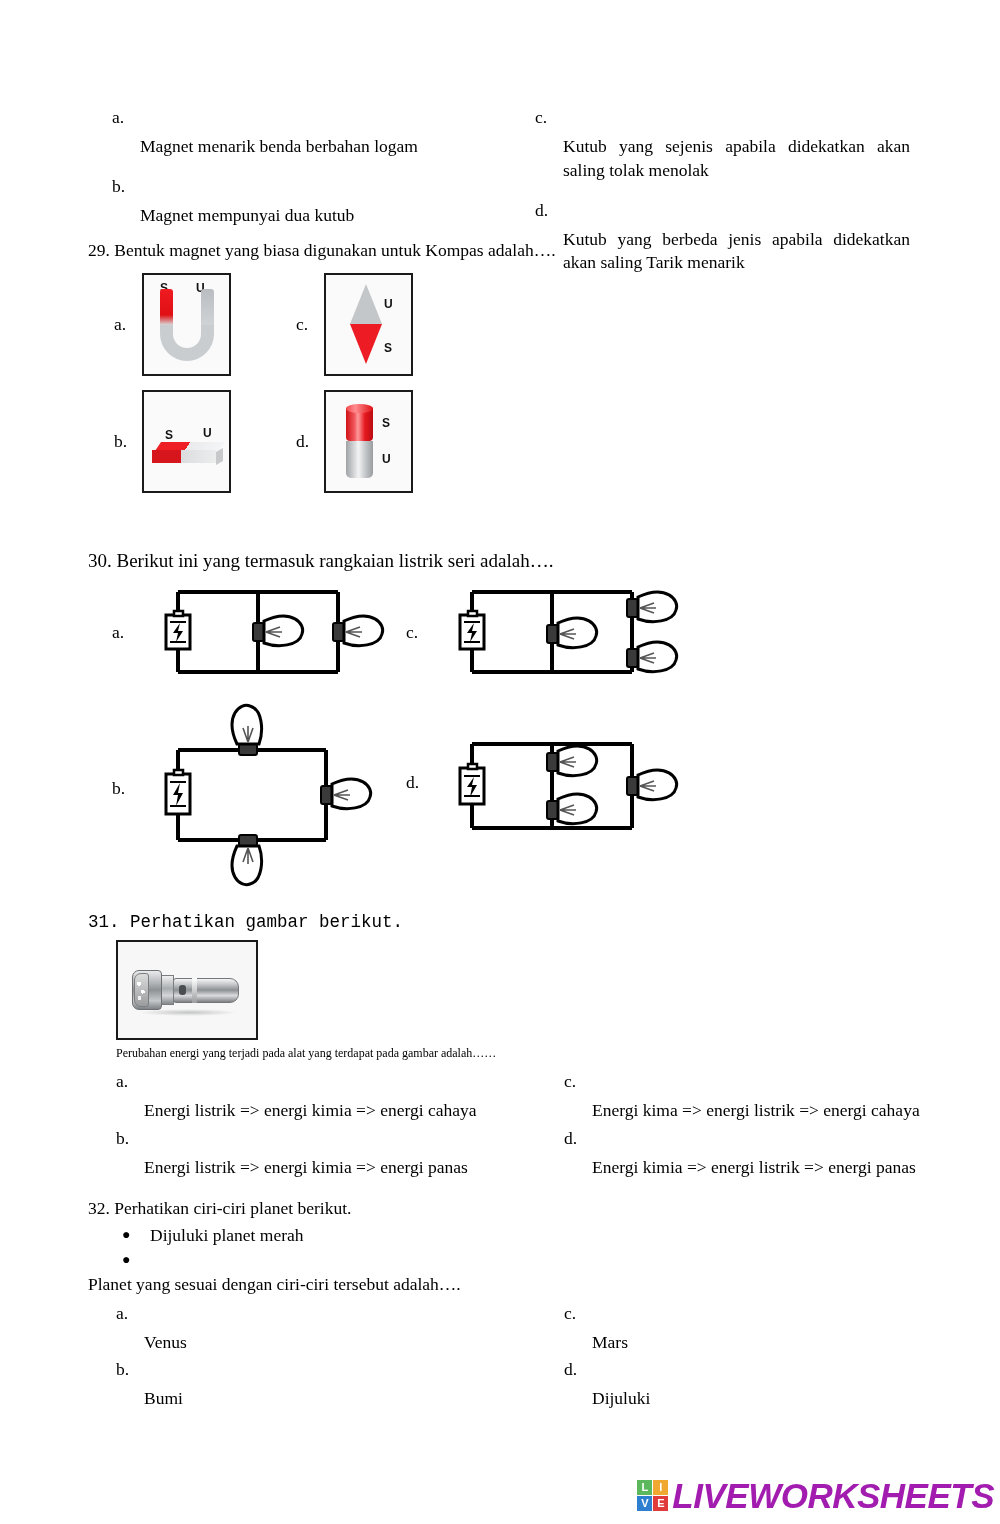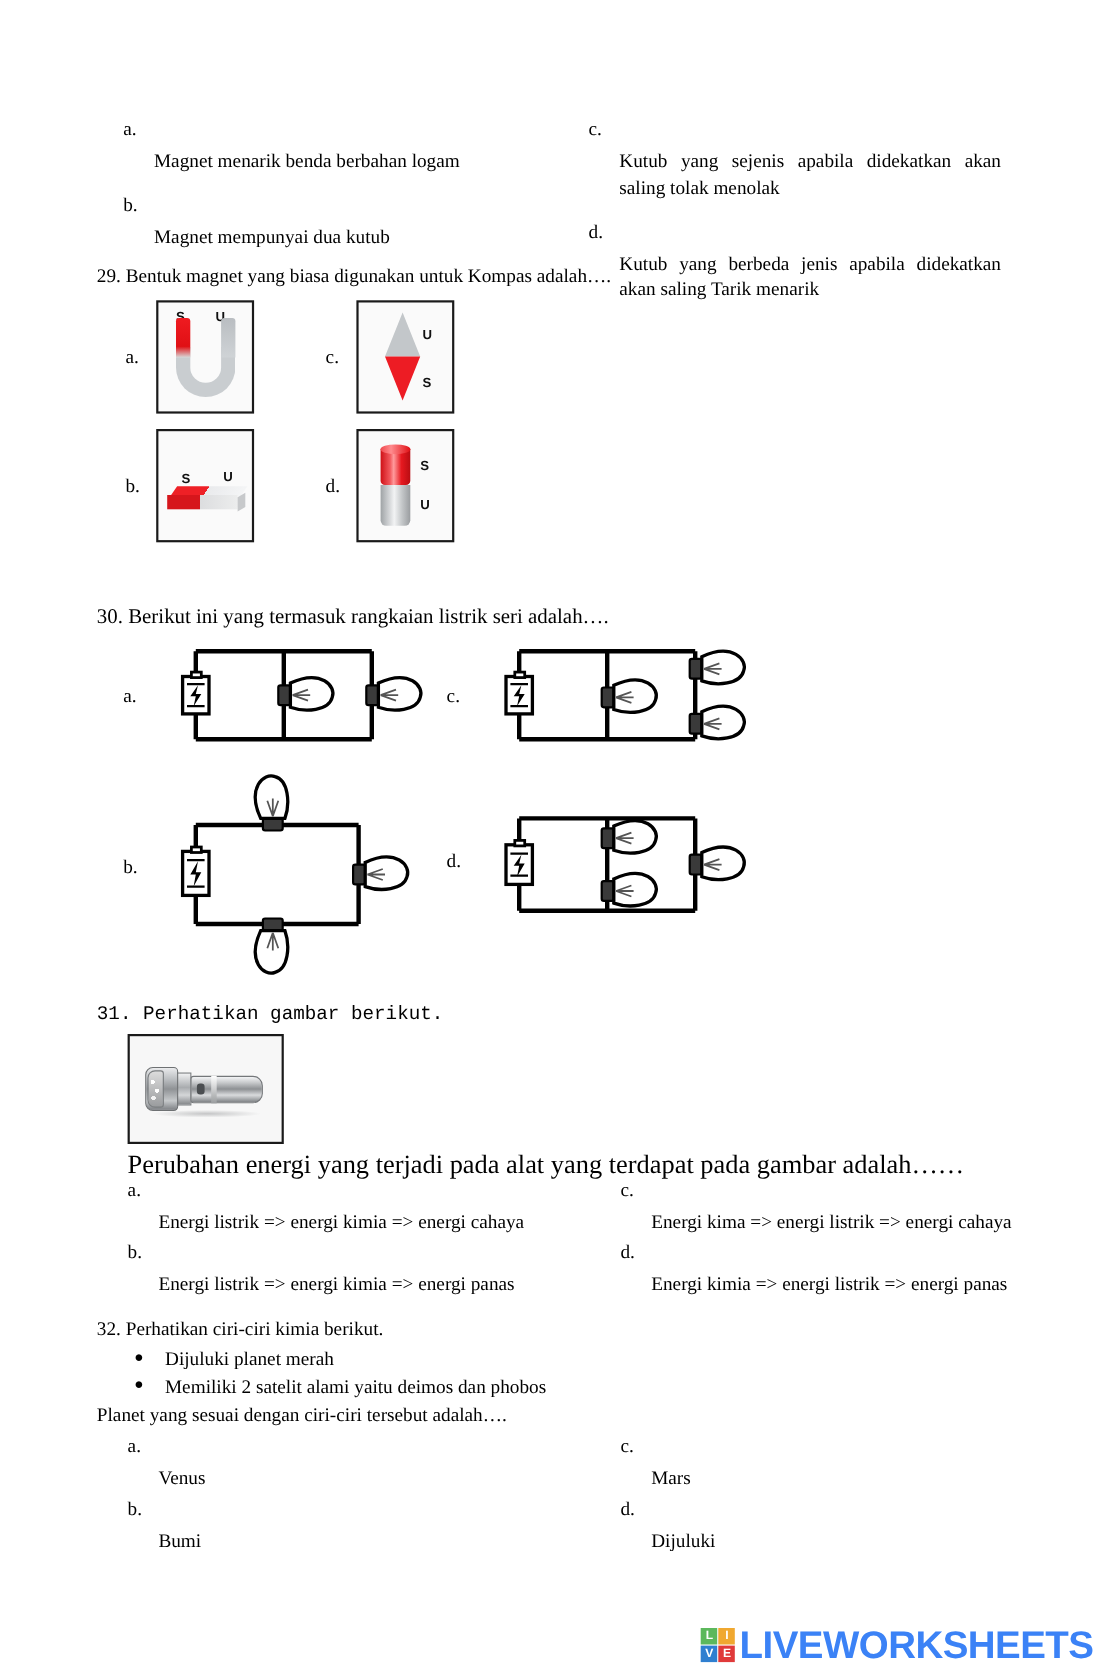--- a/index.html
+++ b/index.html
@@ -228,21 +228,21 @@
   .torch .btn {
     position: absolute; left: 47px; top: 17px; width: 7px; height: 10px;
     border-radius: 3px;
     background: #4b4e51;
   }
   .torch .shadow {
     position: absolute; left: 6px; top: 41px; width: 100px; height: 7px;
     border-radius: 50%;
     background: radial-gradient(ellipse at center, rgba(120,122,125,0.40), rgba(255,255,255,0) 70%);
   }
-  #q31 .sub-stem { position: absolute; left: 28px; top: 134px; font-size: 24px; }
+  #q31 .sub-stem { position: absolute; left: 28px; top: 134px; font-size: 12px; }
   #q31 .opts { position: absolute; left: 28px; top: 158px; width: 850px; }
   #q31 .opt-grid { grid-template-columns: 440px 410px; }
   #q31 .opt { margin-bottom: 4px; }
 
   
   #q32 { position: absolute; left: 88px; top: 1198px; width: 880px; }
   #q32 .stem { font-size: 17.5px; }
   #q32 .bullets { margin: 4px 0 0 34px; }
   #q32 .bullet {
     display: flex; align-items: flex-start;
@@ -578,31 +578,30 @@
             <span class="body">Energi kimia =&gt; energi listrik =&gt; energi panas</span>
           </div>
         </div>
       </div>
     </div>
   </div>
 
   <div id="q32">
     <div class="stem">
       <span>32.</span>
-      <span>Perhatikan ciri-ciri kimia berikut.</span>
+      <span>Perhatikan ciri-ciri planet berikut.</span>
     </div>
 
     <div class="bullets">
       <div class="bullet">
         <span class="dot">●</span>
         <span>Dijuluki planet merah</span>
       </div>
       <div class="bullet">
         <span class="dot">●</span>
-        <span>Memiliki 2 satelit alami yaitu deimos dan phobos</span>
       </div>
     </div>
 
     <div class="sub-line">Planet yang sesuai dengan ciri-ciri tersebut adalah….</div>
 
     <div class="opts">
       <div class="opt-grid">
         <div>
           <div class="opt">
             <span class="lbl">a.</span>
@@ -627,16 +626,16 @@
     </div>
   </div>
 
   <div id="footer-logo">
     <div class="tiles">
       <div class="tile" id="tile-0" style="background: rgb(92, 184, 92);">L</div>
       <div class="tile" id="tile-1" style="background: rgb(240, 168, 48);">I</div>
       <div class="tile" id="tile-2" style="background: rgb(47, 127, 208);">V</div>
       <div class="tile" id="tile-3" style="background: rgb(224, 58, 58);">E</div>
     </div>
-    <div class="wordmark" style="color: #3b82f6;">LIVEWORKSHEETS</div>
+    <div class="wordmark" style="color: #a21caf; font-style: italic;">LIVEWORKSHEETS</div>
   </div>
 
 </div>
 
 </body></html>

